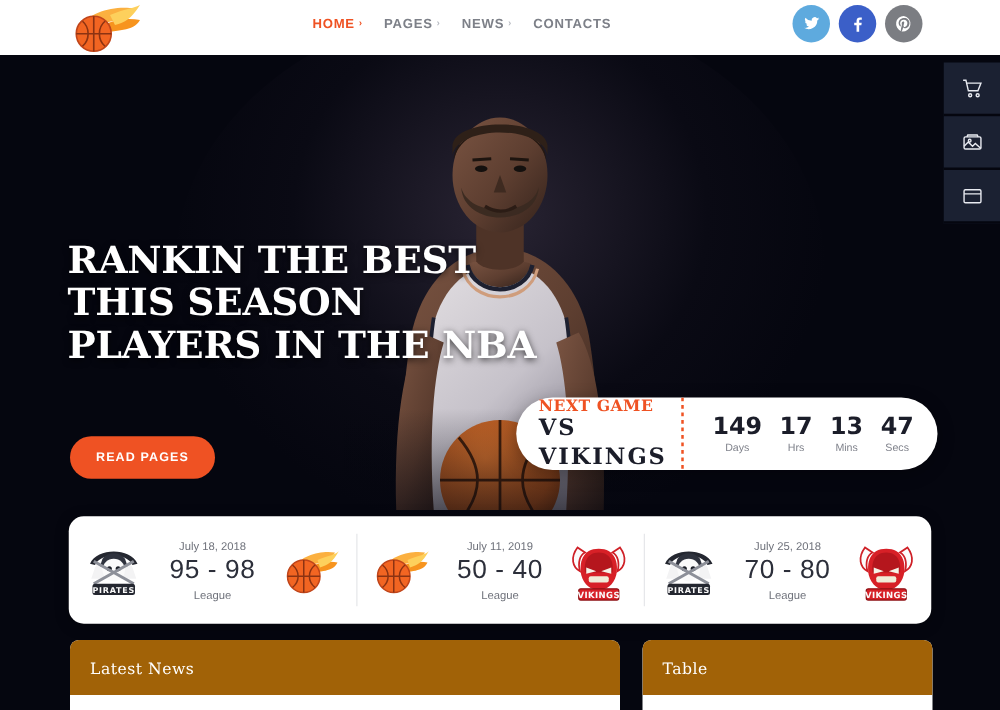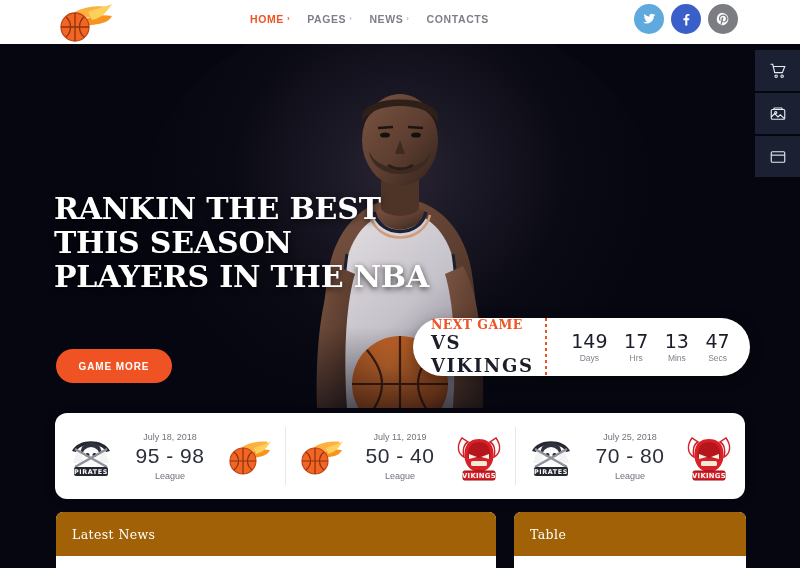--- a/index.html
+++ b/index.html
@@ -89,21 +89,21 @@
   }
   .cd-left { padding-left: 18px; width: 132px; }
   .cd-next { color: #ef5223; font-size: 12.5px; font-weight: bold; letter-spacing: .4px;
              font-family: "DejaVu Serif", serif; line-height: 1.25; }
   .cd-vs { color: #1b1d29; font-size: 18px; font-weight: bold; letter-spacing: 1.6px;
            font-family: "DejaVu Serif", serif; line-height: 1.25; }
   .cd-div { width: 2px; height: 58px; background-image: linear-gradient(#ef5223 50%, transparent 0%);
             background-size: 2px 6px; background-repeat: repeat-y; }
   .cd-units { flex: 1; display: flex; justify-content: space-around; padding: 0 12px 0 16px; }
   .cd-unit { text-align: center; }
-  .cd-num { font-size: 19px; font-weight: normal; color: #1b1d29; line-height: 1.1;
+  .cd-num { font-size: 19px; font-weight: bold; color: #1b1d29; line-height: 1.1;
             font-family: "DejaVu Sans", sans-serif; }
   .cd-lab { font-size: 8.5px; color: #80838c; margin-top: 1px; }
 
   
   .scores {
     position: absolute; left: 55px; top: 369px; width: 690px; height: 86px;
     background: #fff; border-radius: 12px; display: flex; box-shadow: 0 2px 10px rgba(0,0,0,.25);
   }
   .score-cell { flex: 1; display: flex; align-items: center; justify-content: center;
                 gap: 8px; position: relative; padding: 0 6px; }
@@ -232,21 +232,21 @@
         <rect x="0" y="150" width="250" height="180" fill="url(#fade)"></rect>
       </svg>
     </div>
 
     <div class="hero-title">
       <span>RANKIN THE BEST</span>
       <span>THIS SEASON</span>
       <span>PLAYERS IN THE NBA</span>
     </div>
 
-    <button class="read-more">GAME MORE</button>
+    <button class="read-more">READ PAGES</button>
 
     <div class="countdown">
       <div class="cd-left">
         <div class="cd-next">NEXT GAME</div>
         <div class="cd-vs">VS VIKINGS</div>
       </div>
       <div class="cd-div"></div>
       <div class="cd-units">
         <div class="cd-unit">
           <div class="cd-num">149</div>

